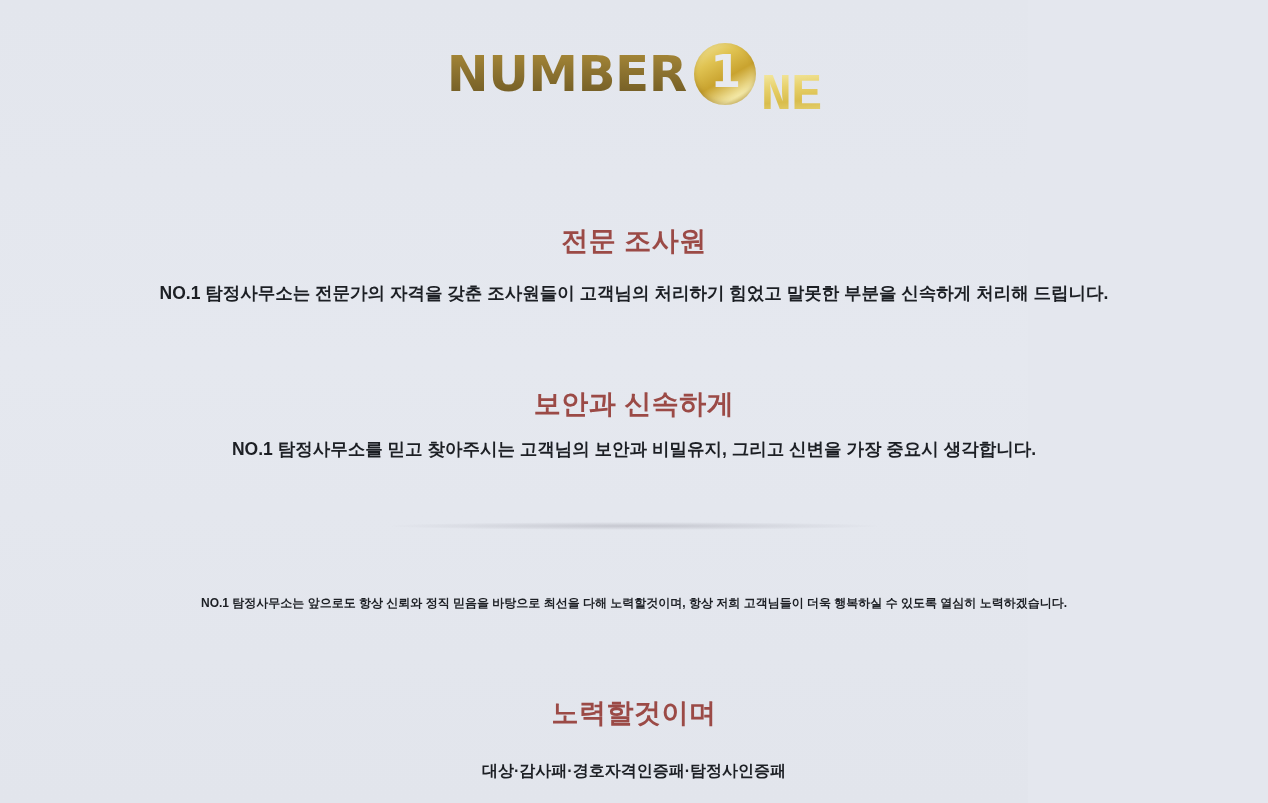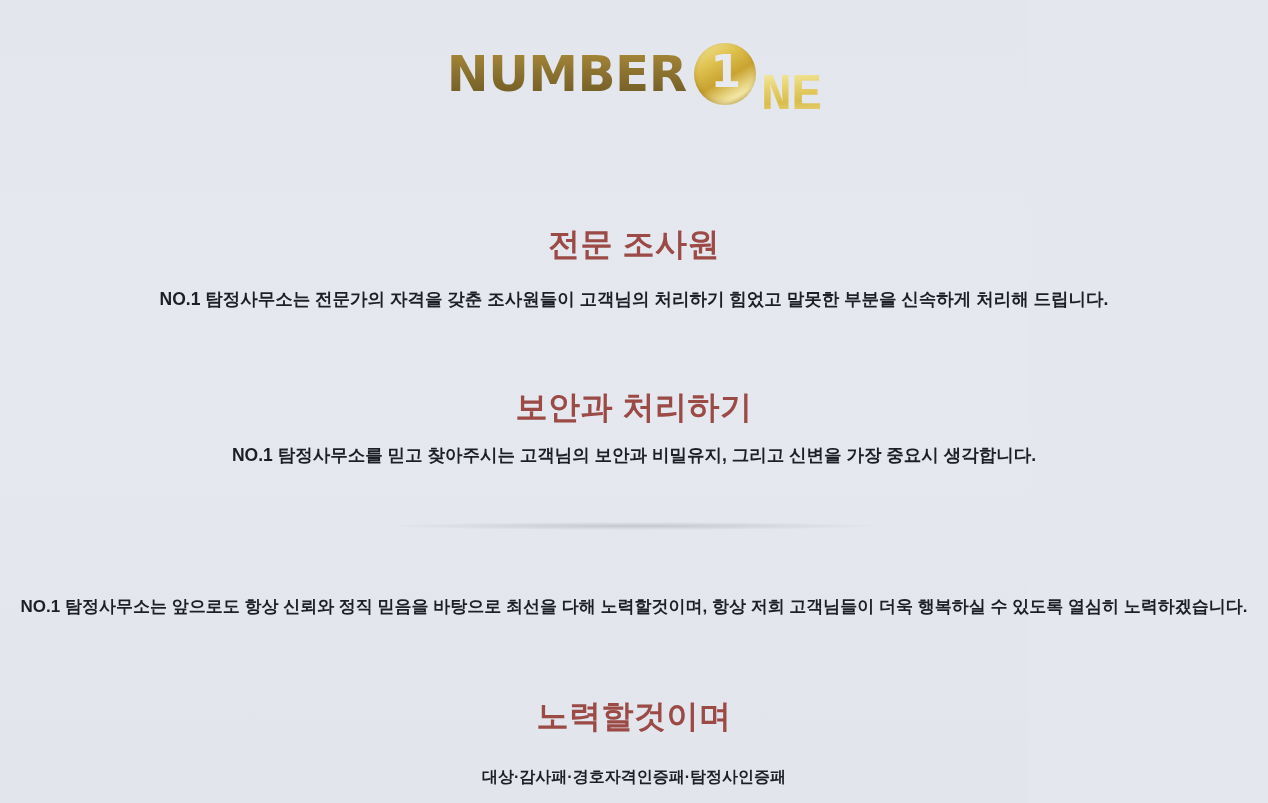--- a/index.html
+++ b/index.html
@@ -88,21 +88,21 @@
   
   .section {
     position: absolute;
     left: 0;
     width: 1268px;
     text-align: center;
   }
   .sec-title {
     color: #9b4a46;
     font-weight: bold;
-    font-size: 32px;
+    font-size: 27px;
     letter-spacing: 0.5px;
     margin: 0;
     line-height: 1.2;
   }
   .sec-body {
     color: #1c1f24;
     font-weight: bold;
     font-size: 17.5px;
     margin: 0;
     line-height: 1.4;
@@ -121,21 +121,21 @@
     left: 389px;
     width: 490px;
     height: 8px;
     background: radial-gradient(ellipse at center, rgba(160,160,170,.45) 0%, rgba(200,202,210,0) 72%);
     border-radius: 50%;
   }
 
   #sec3 { top: 563px; }
   #sec3 .sec-body {
     margin-top: 32px;
-    font-size: 17px;
+    font-size: 12px;
   }
 
   #sec4 { top: 697px; }
   #sec4 .sec-body {
     margin-top: 31px;
     font-size: 16px;
   }
 </style>
 </head>
 <body>
@@ -149,21 +149,21 @@
       <span class="logo-ne">NE</span>
     </div>
   </div>
 
   <div class="section" id="sec1">
     <h2 class="sec-title">전문 조사원</h2>
     <p class="sec-body">NO.1 탐정사무소는 전문가의 자격을 갖춘 조사원들이 고객님의 처리하기 힘었고 말못한 부분을 신속하게 처리해 드립니다.</p>
   </div>
 
   <div class="section" id="sec2">
-    <h2 class="sec-title">보안과 처리하기</h2>
+    <h2 class="sec-title">보안과 신속하게</h2>
     <p class="sec-body">NO.1 탐정사무소를 믿고 찾아주시는 고객님의 보안과 비밀유지, 그리고 신변을 가장 중요시 생각합니다.</p>
   </div>
 
   <div class="divider"></div>
 
   <div class="section" id="sec3">
     <p class="sec-body">NO.1 탐정사무소는 앞으로도 항상 신뢰와 정직 믿음을 바탕으로 최선을 다해 노력할것이며, 항상 저희 고객님들이 더욱 행복하실 수 있도록 열심히 노력하겠습니다.</p>
   </div>
 
   <div class="section" id="sec4">

